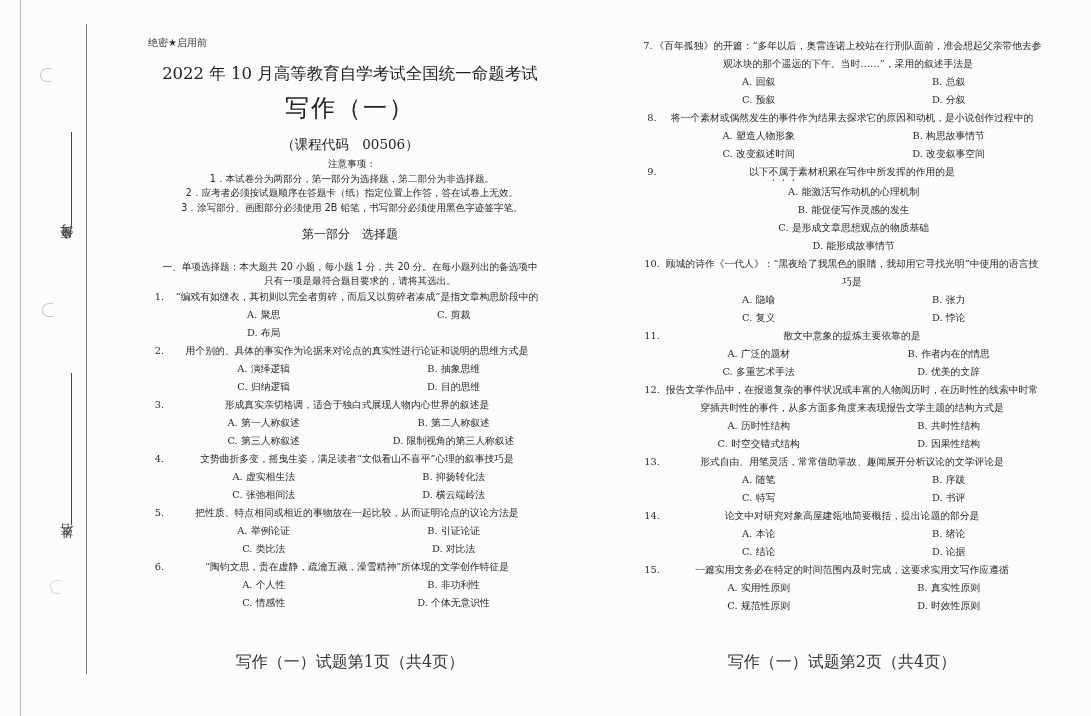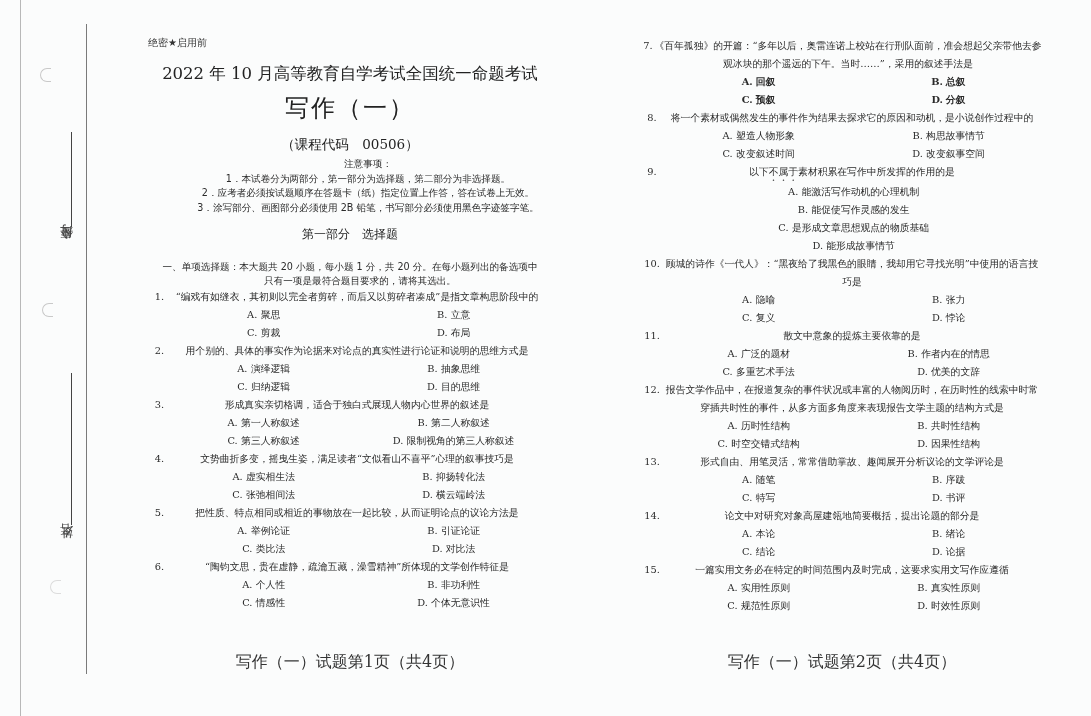--- a/index.html
+++ b/index.html
@@ -41,21 +41,21 @@
 <div class="vert" style="left:58px;top:230px;">座位号：</div>
 <div class="vline" style="left:71px;top:373px;height:152px;background:#444;"></div>
 <div class="vert" style="left:58px;top:530px;">姓名：</div>
 
 <div class="page" style="left:145px;width:410px;">
   <div class="abs secret" style="left:3px;top:36px;">绝密★启用前</div>
   <div class="abs exam-title" style="left:0;width:410px;top:63px;">2022 年 10 月高等教育自学考试全国统一命题考试</div>
   <div class="abs subject" style="left:0;width:410px;top:92px;">写作（一）</div>
   <div class="abs code" style="left:0;width:410px;top:136px;">（课程代码　00506）</div>
 
-  <div class="abs notes" style="left:18px;top:157px;width:410px;">
+  <div class="abs notes" style="left:2px;top:157px;width:410px;">
     <div>注意事项：</div>
     <div>1．本试卷分为两部分，第一部分为选择题，第二部分为非选择题。</div>
     <div>2．应考者必须按试题顺序在答题卡（纸）指定位置上作答，答在试卷上无效。</div>
     <div>3．涂写部分、画图部分必须使用 2B 铅笔，书写部分必须使用黑色字迹签字笔。</div>
   </div>
 
   <div class="abs part" style="left:0;width:410px;top:226px;">第一部分　选择题</div>
 
   <div class="abs sec-head" style="left:0;top:260px;width:410px;">
     <div>一、单项选择题：本大题共 20 小题，每小题 1 分，共 20 分。在每小题列出的备选项中</div>
@@ -63,21 +63,20 @@
   </div>
 
   <div class="abs" style="left:7px;top:288px;width:395px;">
     <div class="q">
       <div class="stem">
           <span class="num" style="width:15px;">1.</span>
           <span class="txt">“编戏有如缝衣，其初则以完全者剪碎，而后又以剪碎者凑成”是指文章构思阶段中的</span>
         </div>
       <div class="opts">
         <div class="opt"><span class="letter">A.</span><span>聚思</span></div>
-        <div class="opt"><span class="letter">B.</span><span>立意</span></div>
         <div class="opt"><span class="letter">C.</span><span>剪裁</span></div>
         <div class="opt"><span class="letter">D.</span><span>布局</span></div>
       </div>
     </div>
     <div class="q">
       <div class="stem">
           <span class="num" style="width:15px;">2.</span>
           <span class="txt">用个别的、具体的事实作为论据来对论点的真实性进行论证和说明的思维方式是</span>
         </div>
       <div class="opts">
@@ -140,21 +139,21 @@
   <div class="abs footer" style="left:0;width:410px;top:652px;">写作（一）试题第1页（共4页）</div>
 </div>
 
 <div class="page" style="left:642px;width:400px;">
   <div class="abs" style="left:0;top:37px;width:400px;">
     <div class="q">
       <div class="stem">
           <span class="num" style="width:12px;">7.</span>
           <span class="txt">《百年孤独》的开篇：“多年以后，奥雷连诺上校站在行刑队面前，准会想起父亲带他去参观冰块的那个遥远的下午。当时……”，采用的叙述手法是</span>
         </div>
-      <div class="opts" style="padding-left:20px;font-weight:bold;">
+      <div class="opts" style="padding-left:20px;">
         <div class="opt"><span class="letter">A.</span><span>回叙</span></div>
         <div class="opt"><span class="letter">B.</span><span>总叙</span></div>
         <div class="opt"><span class="letter">C.</span><span>预叙</span></div>
         <div class="opt"><span class="letter">D.</span><span>分叙</span></div>
       </div>
     </div>
     <div class="q">
       <div class="stem">
           <span class="num" style="width:20px;">8.</span>
           <span class="txt">将一个素材或偶然发生的事件作为结果去探求它的原因和动机，是小说创作过程中的</span>

